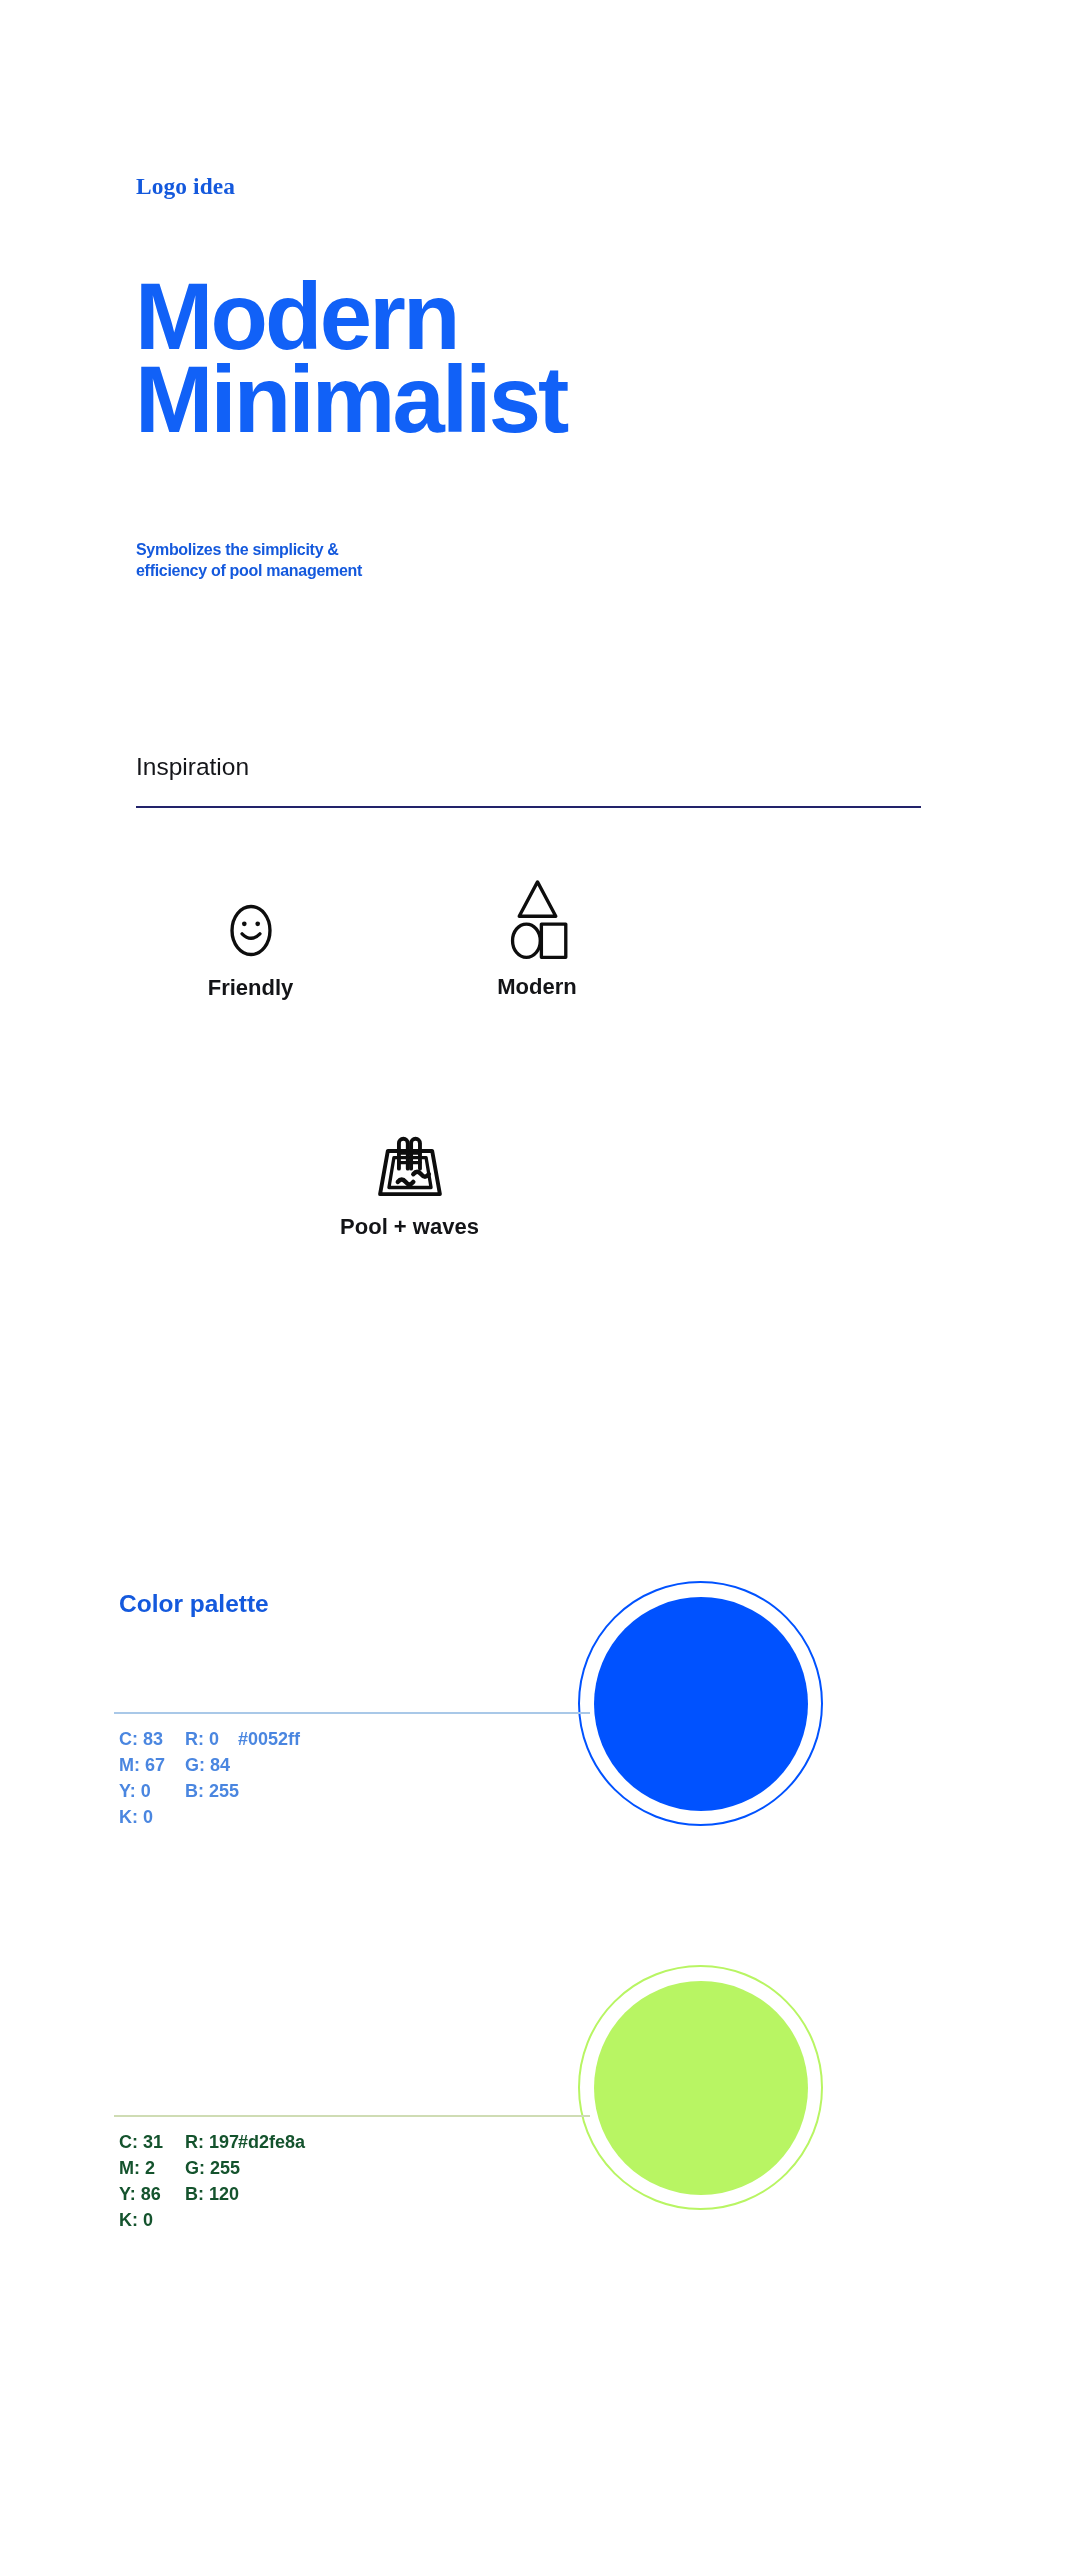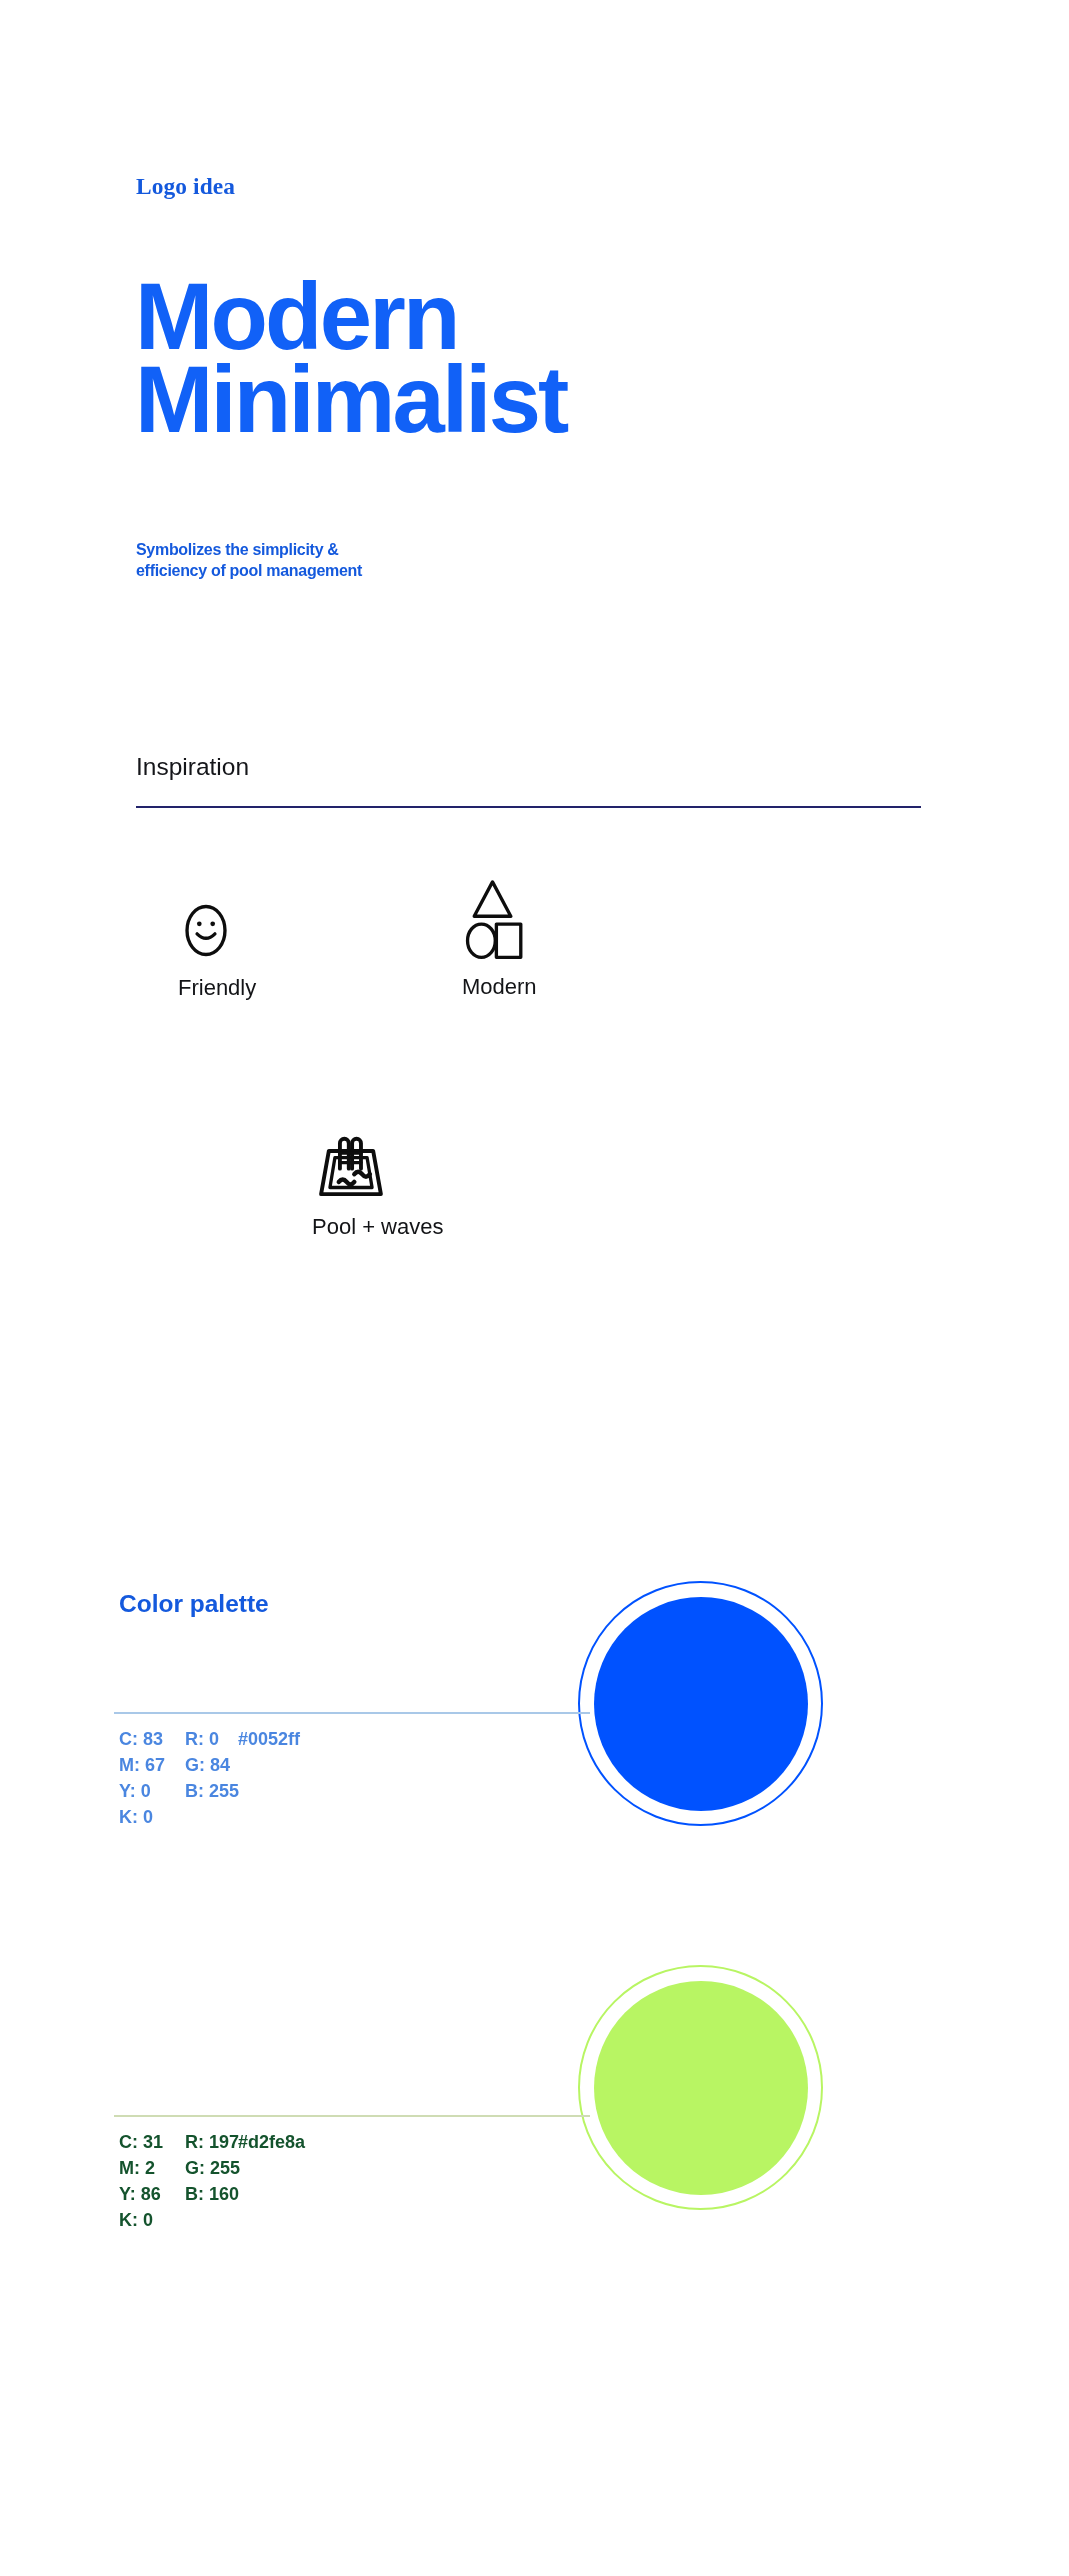--- a/index.html
+++ b/index.html
@@ -60,21 +60,21 @@
     color:#15161a;
     white-space:nowrap;
   }
   .sec-rule {
     position:absolute;
     left:136px; top:806px;
     width:785px; height:2.2px;
     background:#22236a;
   }
 
-  .insp-item { position:absolute; text-align:left; }
+  .insp-item { position:absolute; text-align:center;font-weight:bold; }
   .insp-icon {
     display:block;
     margin:0 auto;
     line-height:0;
   }
   .insp-label {
     display:block;
     font-family:"Liberation Sans", sans-serif;
     font-size:22px;
     color:#131417;
@@ -217,18 +217,18 @@
   <div class="pal-rule" id="rule-1" style="left:114px; top:2115px; width:476px; background:#cfdcb4;"></div>
   <div class="pal-specs" id="specs-1" style="left:119px; top:2130px; color:#14532d;">
     <span class="col col-cmyk">
       <span class="spec-line">C: 31</span>
       <span class="spec-line">M: 2</span>
       <span class="spec-line">Y: 86</span>
       <span class="spec-line">K: 0</span>
     </span><span class="col col-rgb">
       <span class="spec-line">R: 197</span>
       <span class="spec-line">G: 255</span>
-      <span class="spec-line">B: 160</span>
+      <span class="spec-line">B: 120</span>
     </span><span class="col col-hex">#d2fe8a</span>
   </div>
 
 </div>
 
 
 </body></html>

